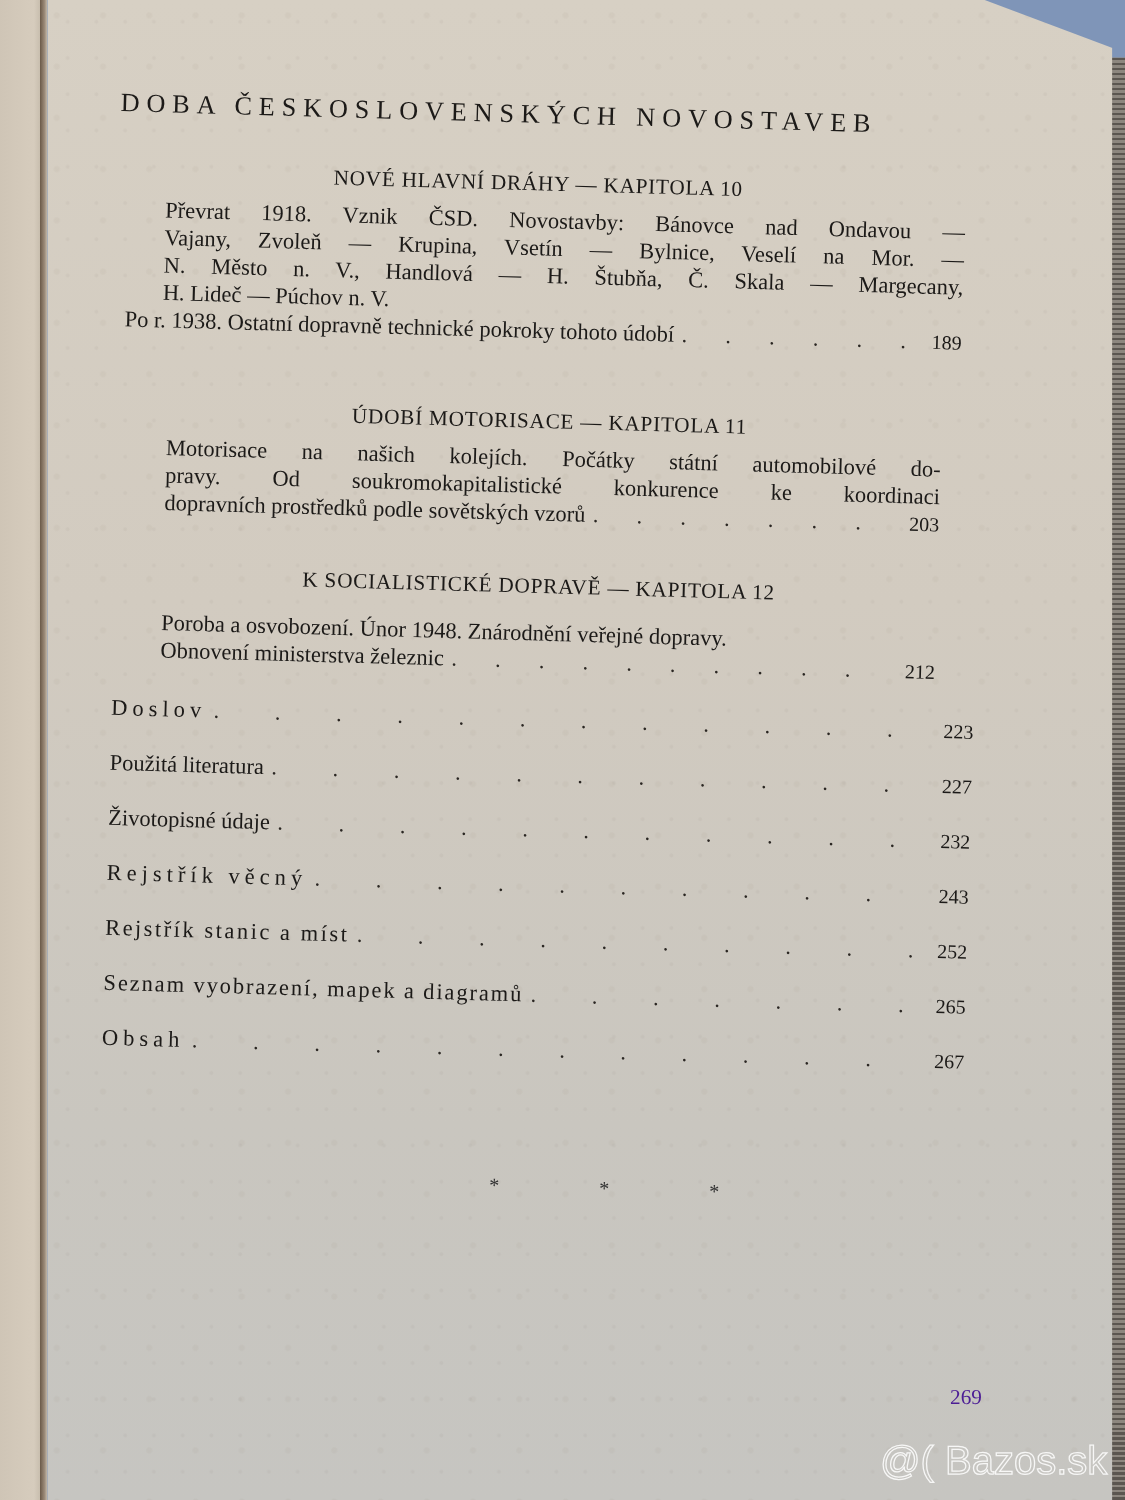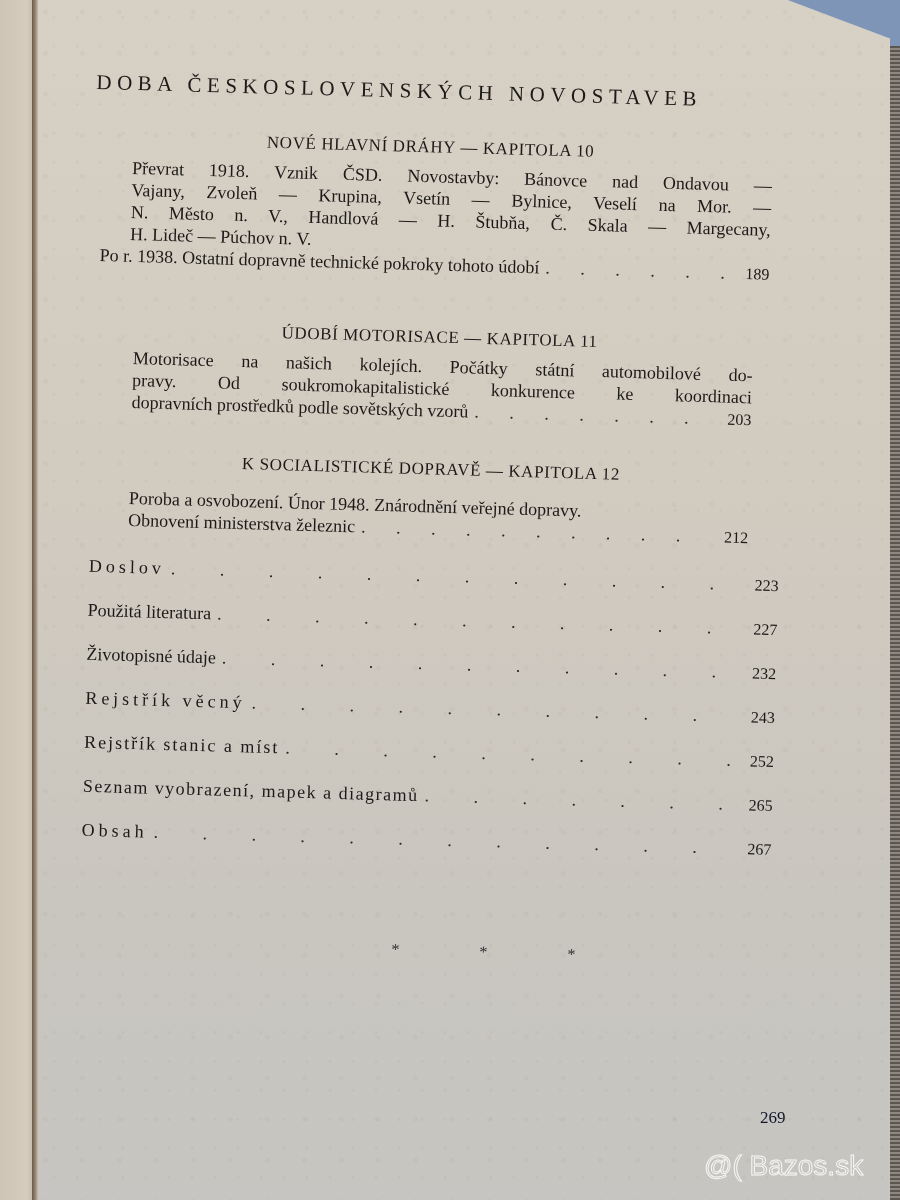--- a/index.html
+++ b/index.html
@@ -57,25 +57,25 @@
   .back-item {
     position: absolute; left: 102px; width: 690px;
     display: flex; align-items: baseline; font-size: 18px; white-space: nowrap;
   }
   .back-item .label.spaced { letter-spacing: 4px; }
   .back-item .leader { letter-spacing: 20px; }
   .stars {
     position: absolute; left: 415px; top: 932px; font-size: 16px; letter-spacing: 38px; color: #333;
   }
   .folio {
-    position: absolute; left: 760px; top: 1108px; font-size: 17px; color: #0f172a;
+    position: absolute; left: 760px; top: 1108px; font-size: 17px; color: #4c1d95;
   }
   .watermark {
     position: absolute; left: 704px; top: 1150px; font-family: "Liberation Sans", sans-serif;
-    font-size: 28px; color: transparent; -webkit-text-stroke: 1px rgba(255,255,255,0.85);
+    font-size: 32px; color: transparent; -webkit-text-stroke: 1px rgba(255,255,255,0.85);
     white-space: nowrap;
   }
 </style>
 </head>
 <body>
 
 <div class="left-page"></div>
 <div class="gutter"></div>
 <div class="cover-edge"></div>
 <div class="page"></div>

